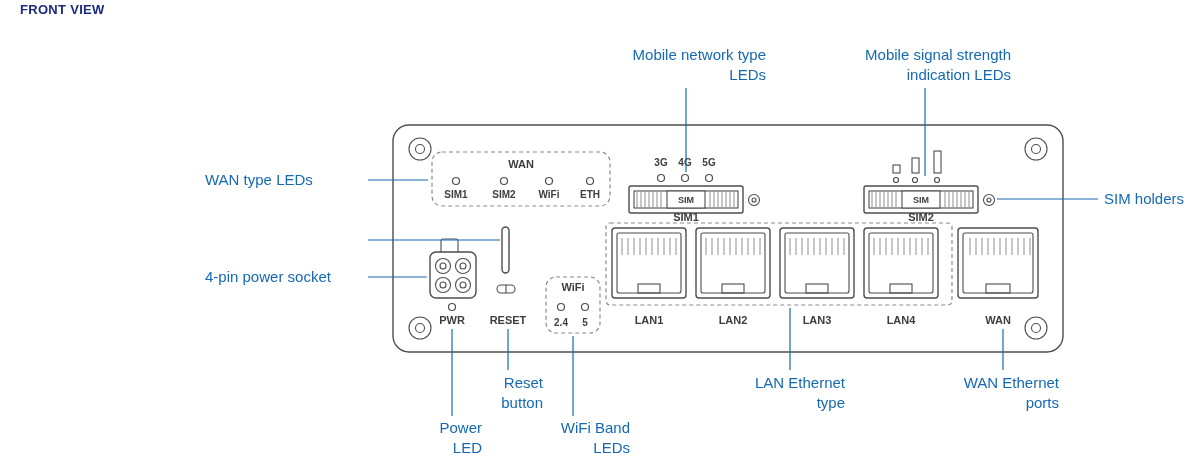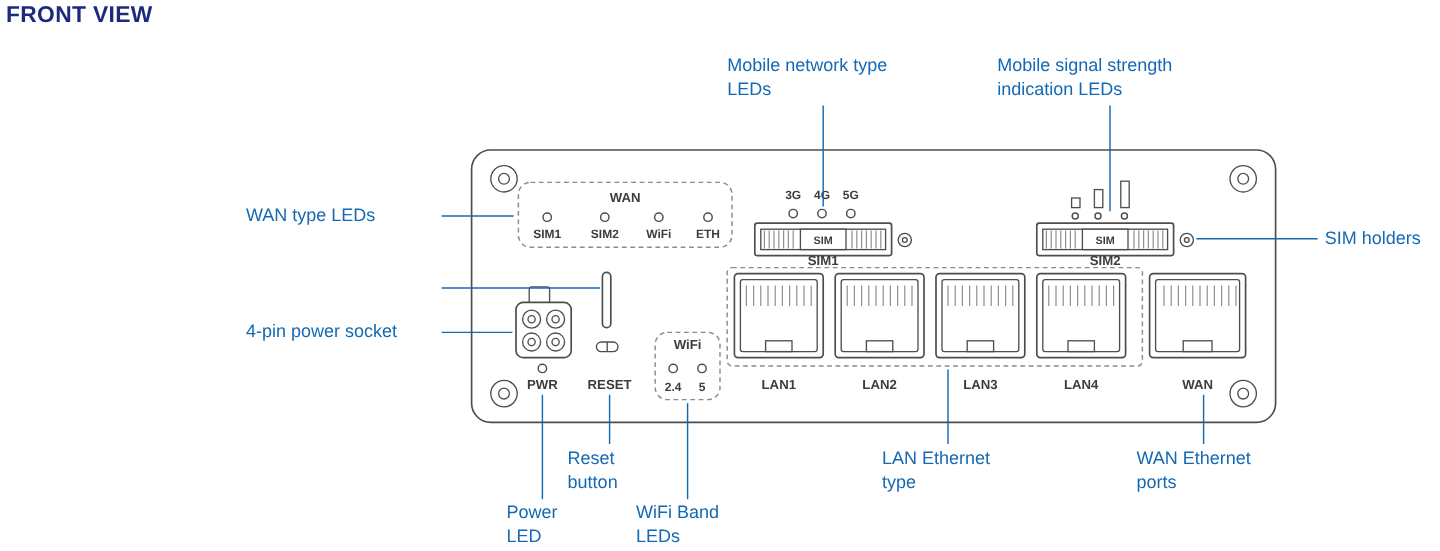--- a/index.html
+++ b/index.html
@@ -6,23 +6,23 @@
     --accent:#1569b3;
     --title:#1b2a7d;
     --line:#4d4d4d;
     --dash:#8c8c8c;
     --text:#3d3d3d;
   }
   *{margin:0;padding:0;box-sizing:border-box}
   html,body{background:#fff}
   body{font-family:"Liberation Sans",sans-serif}
   .stage{position:relative;width:1200px;height:459px;background:#fff;overflow:hidden}
-  .title{position:absolute;left:5px;top:2px;font-size:19px;font-weight:bold;color:var(--title);letter-spacing:.3px}
+  .title{position:absolute;left:20px;top:2px;font-size:13px;font-weight:bold;color:var(--title);letter-spacing:.3px}
   .callout{position:absolute;font-size:15px;line-height:20px;color:var(--accent)}
-  .center{text-align:left}
+  .center{text-align:right}
   .right{text-align:left}
   svg{position:absolute;left:0;top:0;display:block}
   .outline{fill:#fff;stroke:var(--line);stroke-width:1.4}
   .thin{fill:#fff;stroke:var(--line);stroke-width:1.1}
   .nofill{fill:none;stroke:var(--line);stroke-width:1.1}
   .dashbox{fill:none;stroke:var(--dash);stroke-width:1.2;stroke-dasharray:4 3}
   .led{fill:#fff;stroke:var(--line);stroke-width:1.2}
   .hatch{fill:none;stroke:#8f8f8f;stroke-width:1}
   .leader{fill:none;stroke:var(--accent);stroke-width:1.2}
   text{font-family:"Liberation Sans",sans-serif;fill:var(--text);text-anchor:middle}

